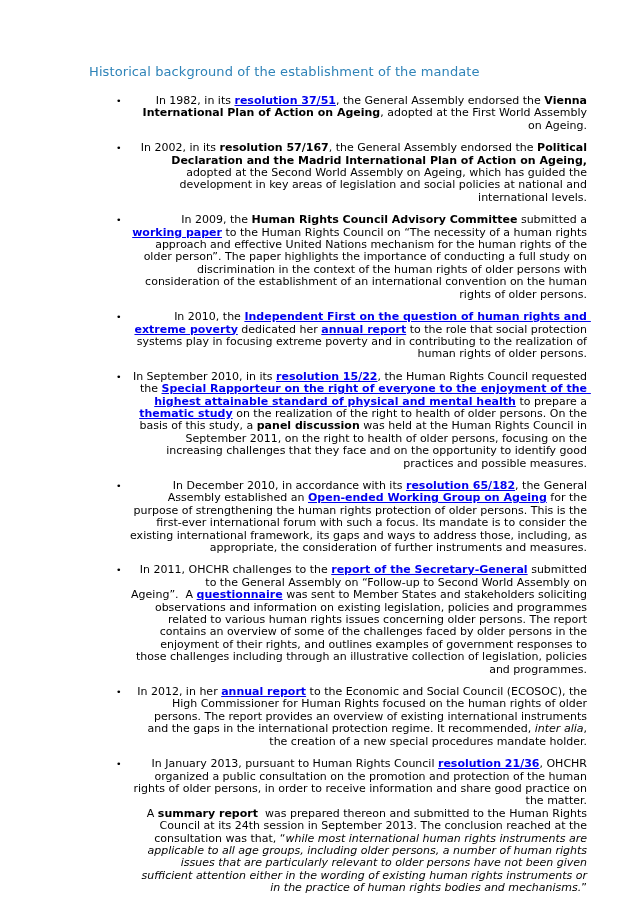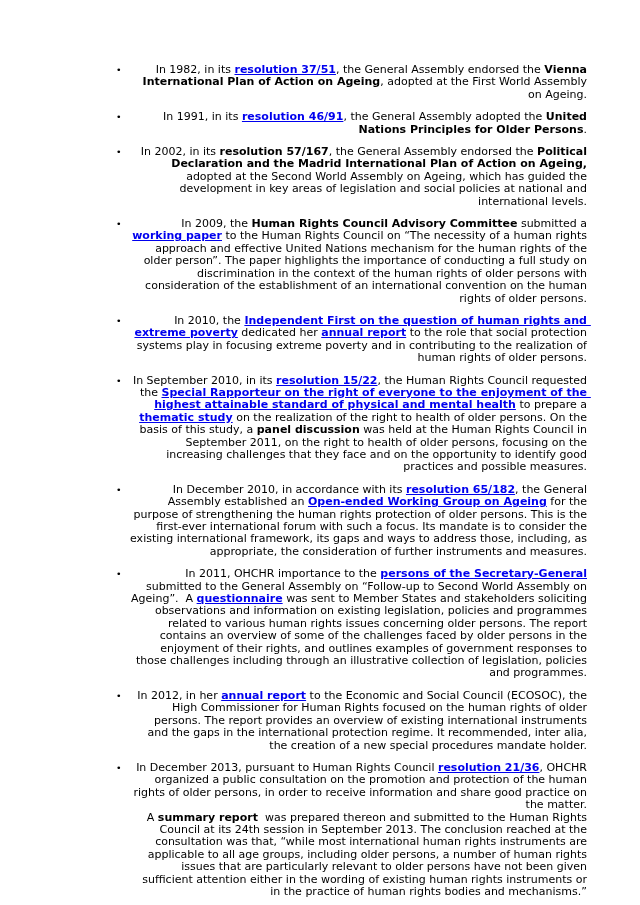--- a/index.html
+++ b/index.html
@@ -40,34 +40,34 @@
     font-size: 9.4px;
     color: var(--text-color, #000000);
   }
   a {
     color: var(--link-color, #0000EE);
     font-weight: bold;
     text-decoration: underline;
     cursor: pointer;
   }
   .bold { font-weight: bold; }
-  .italic { }
+  .italic { font-style: italic; }
   .plain { font-weight: normal; }
 </style>
 </head>
 <body>
 
 <div class="page">
+  <h1 class="title">Historical background of the establishment of the mandate</h1>
   <ul class="bullets">
       <li><span class="plain">In 1982, in its </span><a href="#">resolution 37/51</a><span class="plain">, the General Assembly endorsed the </span><span class="bold">Vienna International Plan of Action on Ageing</span><span class="plain">, adopted at the First World Assembly on Ageing.</span></li>
-      <li><span class="plain">In 1991, in its </span><a href="#">resolution 46/91</a><span class="plain">, the General Assembly adopted the </span><span class="bold">United Nations Principles for Older Persons</span><span class="plain">.</span></li>
       <li><span class="plain">In 2002, in its </span><span class="bold">resolution 57/167</span><span class="plain">, the General Assembly endorsed the </span><span class="bold">Political Declaration and the Madrid International Plan of Action on Ageing,</span><span class="plain"> adopted at the Second World Assembly on Ageing, which has guided the development in key areas of legislation and social policies at national and international levels.</span></li>
       <li><span class="plain">In 2009, the </span><span class="bold">Human Rights Council Advisory Committee</span><span class="plain"> submitted a </span><a href="#">working paper</a><span class="plain"> to the Human Rights Council on “The necessity of a human rights approach and effective United Nations mechanism for the human rights of the older person”. The paper highlights the importance of conducting a full study on discrimination in the context of the human rights of older persons with consideration of the establishment of an international convention on the human rights of older persons.</span></li>
       <li><span class="plain">In 2010, the </span><a href="#">Independent First on the question of human rights and extreme poverty</a><span class="plain"> dedicated her </span><a href="#">annual report</a><span class="plain"> to the role that social protection systems play in focusing extreme poverty and in contributing to the realization of human rights of older persons.</span></li>
       <li><span class="plain">In September 2010, in its </span><a href="#">resolution 15/22</a><span class="plain">, the Human Rights Council requested the </span><a href="#">Special Rapporteur on the right of everyone to the enjoyment of the highest attainable standard of physical and mental health</a><span class="plain"> to prepare a </span><a href="#">thematic study</a><span class="plain"> on the realization of the right to health of older persons. On the basis of this study, a </span><span class="bold">panel discussion</span><span class="plain"> was held at the Human Rights Council in September 2011, on the right to health of older persons, focusing on the increasing challenges that they face and on the opportunity to identify good practices and possible measures.</span></li>
       <li><span class="plain">In December 2010, in accordance with its </span><a href="#">resolution 65/182</a><span class="plain">, the General Assembly established an </span><a href="#">Open-ended Working Group on Ageing</a><span class="plain"> for the purpose of strengthening the human rights protection of older persons. This is the first-ever international forum with such a focus. Its mandate is to consider the existing international framework, its gaps and ways to address those, including, as appropriate, the consideration of further instruments and measures.</span></li>
-      <li><span class="plain">In 2011, OHCHR importance to the </span><a href="#">persons of the Secretary-General</a><span class="plain"> submitted to the General Assembly on “Follow-up to Second World Assembly on
+      <li><span class="plain">In 2011, OHCHR challenges to the </span><a href="#">report of the Secretary-General</a><span class="plain"> submitted to the General Assembly on “Follow-up to Second World Assembly on
 Ageing”.  A </span><a href="#">questionnaire</a><span class="plain"> was sent to Member States and stakeholders soliciting observations and information on existing legislation, policies and programmes related to various human rights issues concerning older persons. The report contains an overview of some of the challenges faced by older persons in the enjoyment of their rights, and outlines examples of government responses to those challenges including through an illustrative collection of legislation, policies and programmes.</span></li>
       <li><span class="plain">In 2012, in her </span><a href="#">annual report</a><span class="plain"> to the Economic and Social Council (ECOSOC), the High Commissioner for Human Rights focused on the human rights of older persons. The report provides an overview of existing international instruments and the gaps in the international protection regime. It recommended, </span><span class="italic">inter alia</span><span class="plain">, the creation of a new special procedures mandate holder.</span></li>
-      <li><span class="plain">In December 2013, pursuant to Human Rights Council </span><a href="#">resolution 21/36</a><span class="plain">, OHCHR organized a public consultation on the promotion and protection of the human rights of older persons, in order to receive information and share good practice on the matter.
+      <li><span class="plain">In January 2013, pursuant to Human Rights Council </span><a href="#">resolution 21/36</a><span class="plain">, OHCHR organized a public consultation on the promotion and protection of the human rights of older persons, in order to receive information and share good practice on the matter.
 A </span><span class="bold">summary report</span><span class="plain">  was prepared thereon and submitted to the Human Rights Council at its 24th session in September 2013. The conclusion reached at the consultation was that, “</span><span class="italic">while most international human rights instruments are applicable to all age groups, including older persons, a number of human rights issues that are particularly relevant to older persons have not been given sufficient attention either in the wording of existing human rights instruments or in the practice of human rights bodies and mechanisms.</span><span class="plain">”</span></li>
     </ul>
 </div>
 
 </body></html>

